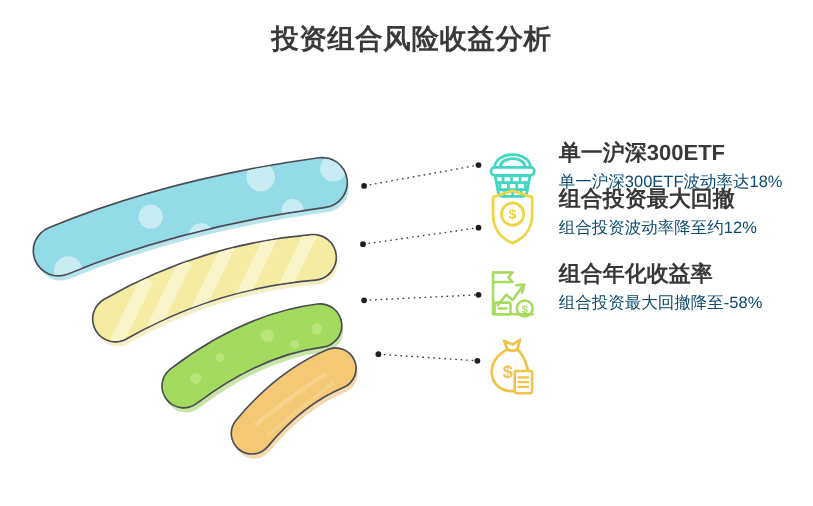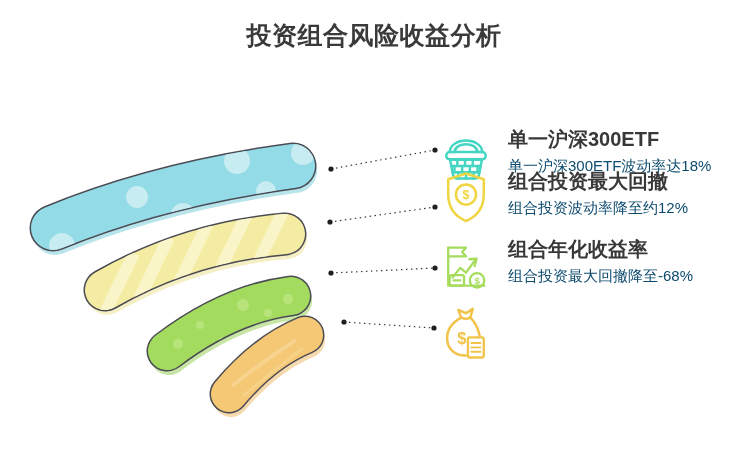--- a/index.html
+++ b/index.html
@@ -154,21 +154,21 @@
         <path d="M12,41 L20,31 L26,36 L35.5,23"></path>
         <path d="M29.5,22 L37,21.5 L35,29"></path>
         <rect x="9" y="38.5" width="15" height="11" rx="2"></rect>
         <path d="M13,44 H20"></path>
         <circle cx="37.5" cy="44" r="7.5"></circle>
       </g>
       <text x="37.5" y="48" text-anchor="middle" font-size="10" font-weight="bold" fill="#a6dc5d" font-family="Liberation Sans, sans-serif">$</text>
     </svg>
     <div class="legend-text">
       <span class="legend-title">组合年化收益率</span>
-      <span class="legend-desc">组合投资最大回撤降至-68%</span>
+      <span class="legend-desc">组合投资最大回撤降至-58%</span>
     </div>
   </div>
 
   <div class="legend-item it4">
     <svg class="legend-icon" viewBox="0 0 52 56">
       <g fill="none" stroke="#f2c34a" stroke-width="2.6" stroke-linecap="round" stroke-linejoin="round">
         <path d="M21,13 L18,5 L26,8.5 L33,4 L30.5,13"></path>
         <path d="M21,13 Q26,15.5 30.5,13"></path>
         <path d="M21,13 C10,19 5.5,28 6.5,37 C7.5,47 16,52.5 25,52.5 C33,52.5 39.5,48 40.5,40 C41.7,30 36,18 30.5,13"></path>
       </g>

